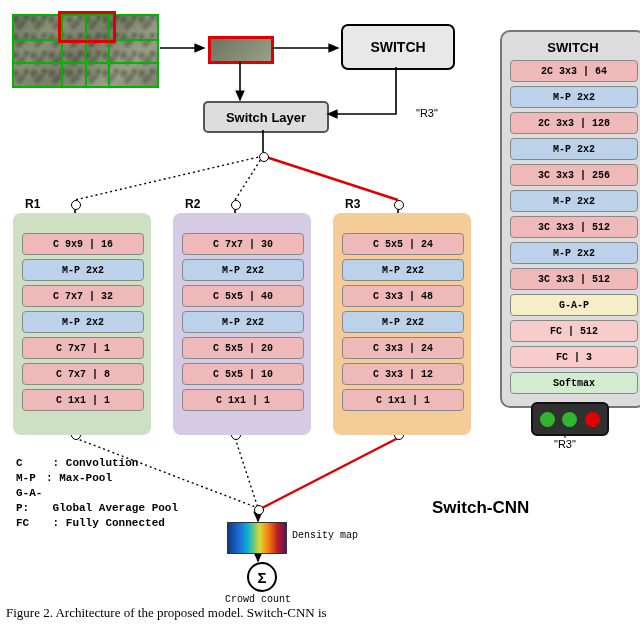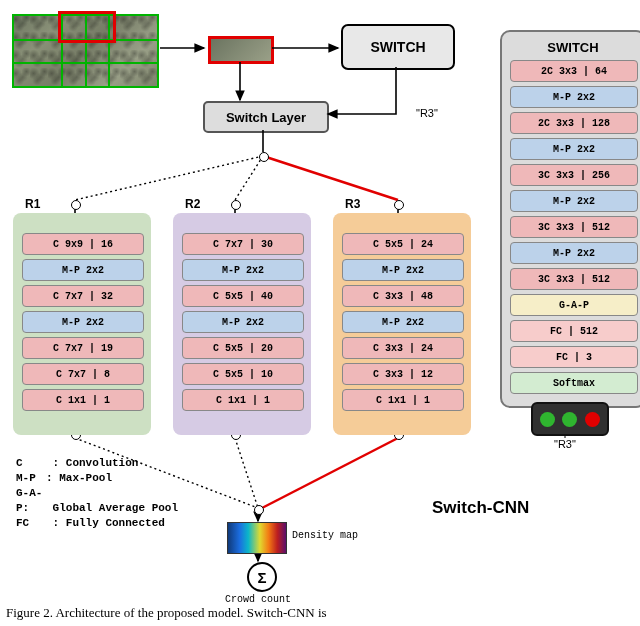--- a/index.html
+++ b/index.html
@@ -115,21 +115,21 @@
   <div class="node" style="left:394px;top:430px"></div>
   <div class="node" style="left:254px;top:505px"></div>
 
   <div class="col c1">
     <div class="col-label">R1</div>
     <div>
         <div class="layer conv">C 9x9 | 16</div>
         <div class="layer pool">M-P 2x2</div>
         <div class="layer conv">C 7x7 | 32</div>
         <div class="layer pool">M-P 2x2</div>
-        <div class="layer conv">C 7x7 | 19</div>
+        <div class="layer conv">C 7x7 | 1</div>
         <div class="layer conv">C 7x7 | 8</div>
         <div class="layer conv">C 1x1 | 1</div>
       </div>
   </div>
   <div class="col c2">
     <div class="col-label">R2</div>
     <div>
         <div class="layer conv">C 7x7 | 30</div>
         <div class="layer pool">M-P 2x2</div>
         <div class="layer conv">C 5x5 | 40</div>

